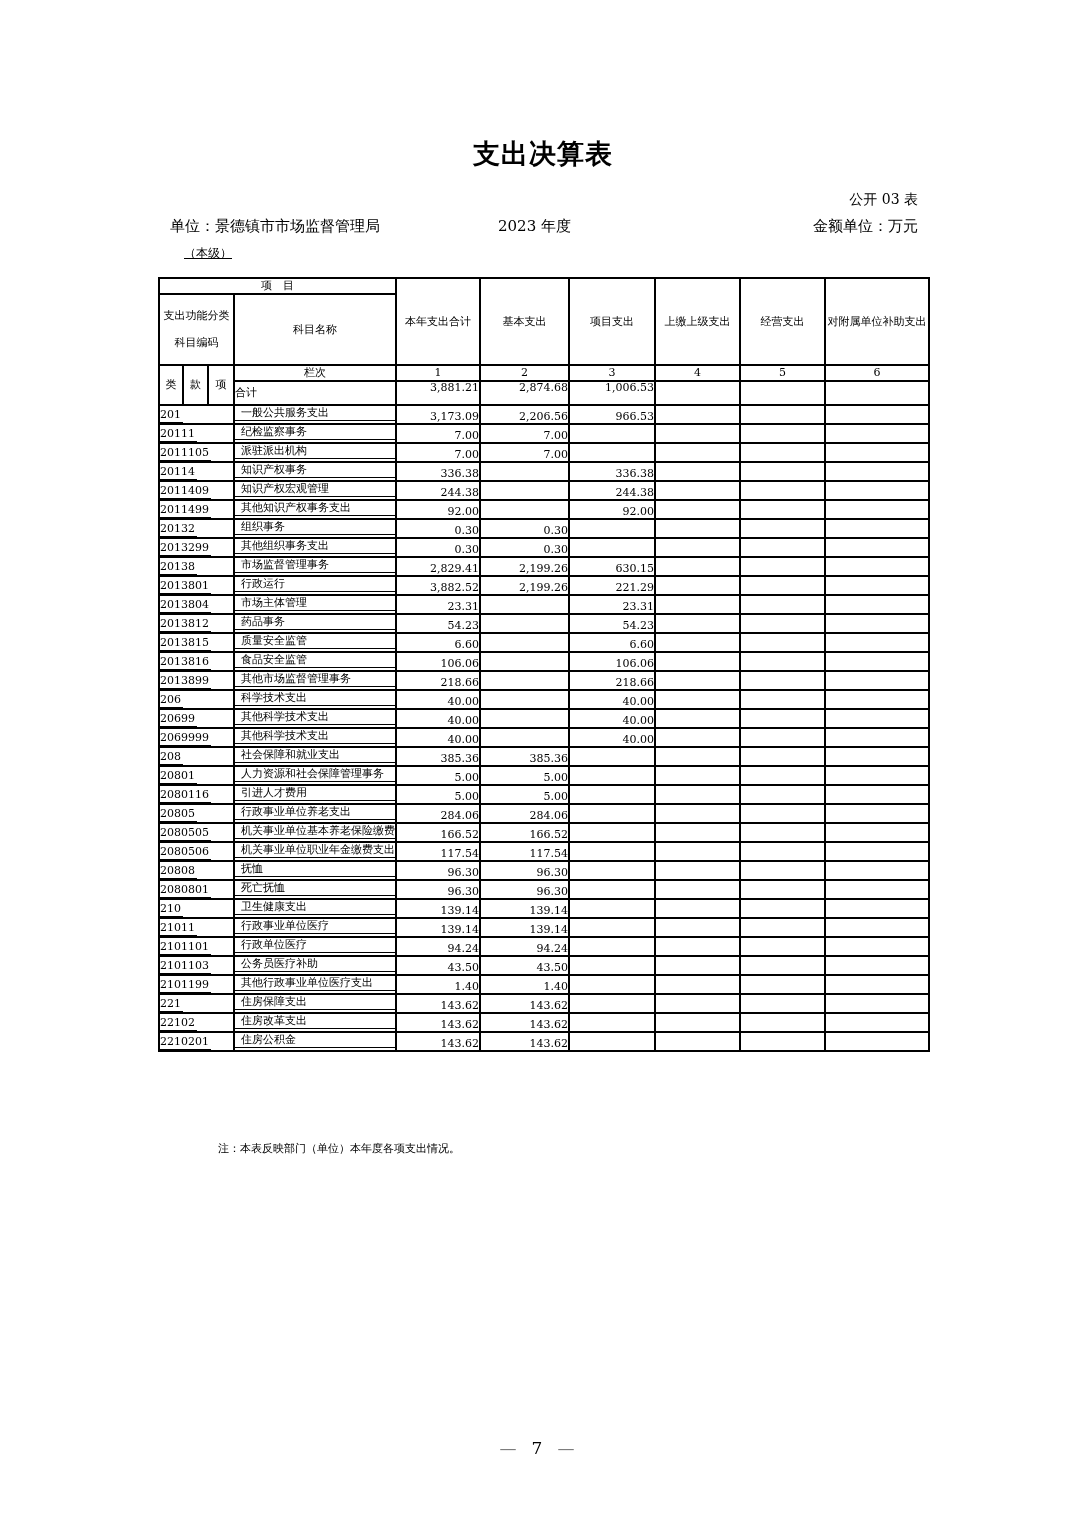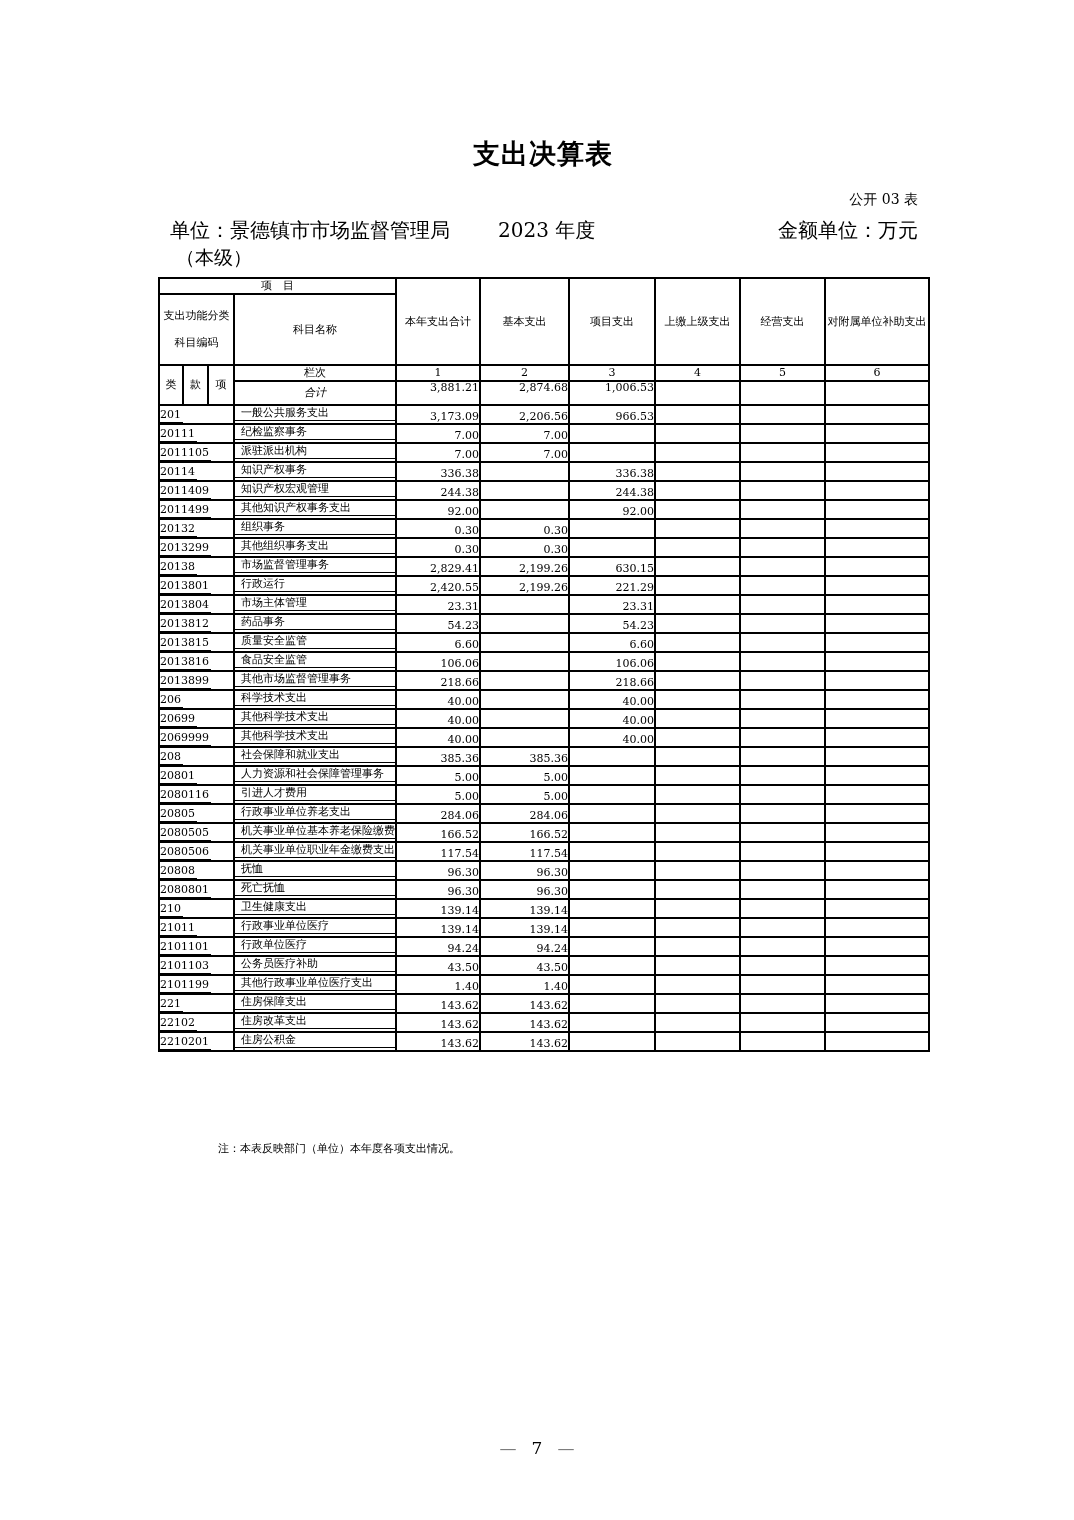--- a/index.html
+++ b/index.html
@@ -12,25 +12,25 @@
   }
   .sheet { position: absolute; left: 158px; top: 0; width: 770px; }
   .doc-title {
     position: absolute; top: 136px; left: 0; width: 100%;
     text-align: center;
     font-family: Liberation Serif, serif;
     font-weight: bold; font-size: 27px; letter-spacing: 1px;
     margin: 0;
   }
   .pub-label { position: absolute; top: 191px; right: 10px; font-size: 14px; }
-  .meta-row { position: absolute; top: 217px; left: 12px; right: 0; height: 20px; font-size: 20px; }
+  .meta-row { position: absolute; top: 217px; left: 12px; right: 0; height: 20px; font-size: 15px; }
   .meta-unit { position: absolute; left: 0; top: 0; white-space: nowrap; }
   .meta-year { position: absolute; left: 328px; top: 0; white-space: nowrap; }
   .meta-amount { position: absolute; right: 10px; top: 0; white-space: nowrap; }
-  .benji { position: absolute; top: 245px; left: 18px; font-size: 19px; }
+  .benji { position: absolute; top: 245px; left: 26px; font-size: 12px; text-decoration: underline; }
 
   table.fin {
     position: absolute; top: 277px; left: 0;
     width: 770px; table-layout: fixed;
     border-collapse: collapse;
   }
   table.fin td {
     border: 2px solid #000;
     font-size: 11px;
     overflow: hidden;
@@ -43,21 +43,21 @@
   tr.r-header  { height: 71px; }
   tr.r-lanci   { height: 15px; }
   tr.r-total   { height: 21px; }
   tbody tr.data-row { height: 19px; }
 
   td.code { text-align: left; vertical-align: bottom; padding: 0 0 3px 8px; }
   td.code span { display: inline-block; border-bottom: 1px solid #000; padding: 0 2px 1px 0; line-height: 13px; }
   td.name { vertical-align: bottom; padding: 0; }
   td.name div { border-bottom: 1px solid #000; padding: 0 0 1px 6px; margin-bottom: 2px; line-height: 13px; }
   td.num { text-align: right; vertical-align: bottom; padding: 0 10px 5px 0; line-height: 12px; }
-  td.cname { text-align: center; vertical-align: middle; font-style: italic; }
+  td.cname { text-align: left; vertical-align: middle; }
   tr.r-total td.num { vertical-align: middle; padding-bottom: 10px; }
 
   .note { position: absolute; top: 1141px; left: 14px; font-size: 11px; margin-left: 46px; }
   .page-num {
     position: absolute; top: 1438px; left: 0; width: 100%;
     text-align: center; font-size: 17px;
   }
   .page-num .dash { color: #787878; margin: 0 15px; }
 </style>
 </head>
@@ -241,21 +241,21 @@
     <td class="num"></td>
     <td class="num"></td>
     <td class="num"></td>
   </tr>
 
   <tr class="data-row">
     <td colspan="3" class="code"><span>2013801</span></td>
     <td class="name">
             <div>行政运行</div>
           </td>
-    <td class="num">2,420.55</td>
+    <td class="num">3,882.52</td>
     <td class="num">2,199.26</td>
     <td class="num">221.29</td>
     <td class="num"></td>
     <td class="num"></td>
     <td class="num"></td>
   </tr>
 
   <tr class="data-row">
     <td colspan="3" class="code"><span>2013804</span></td>
     <td class="name">

